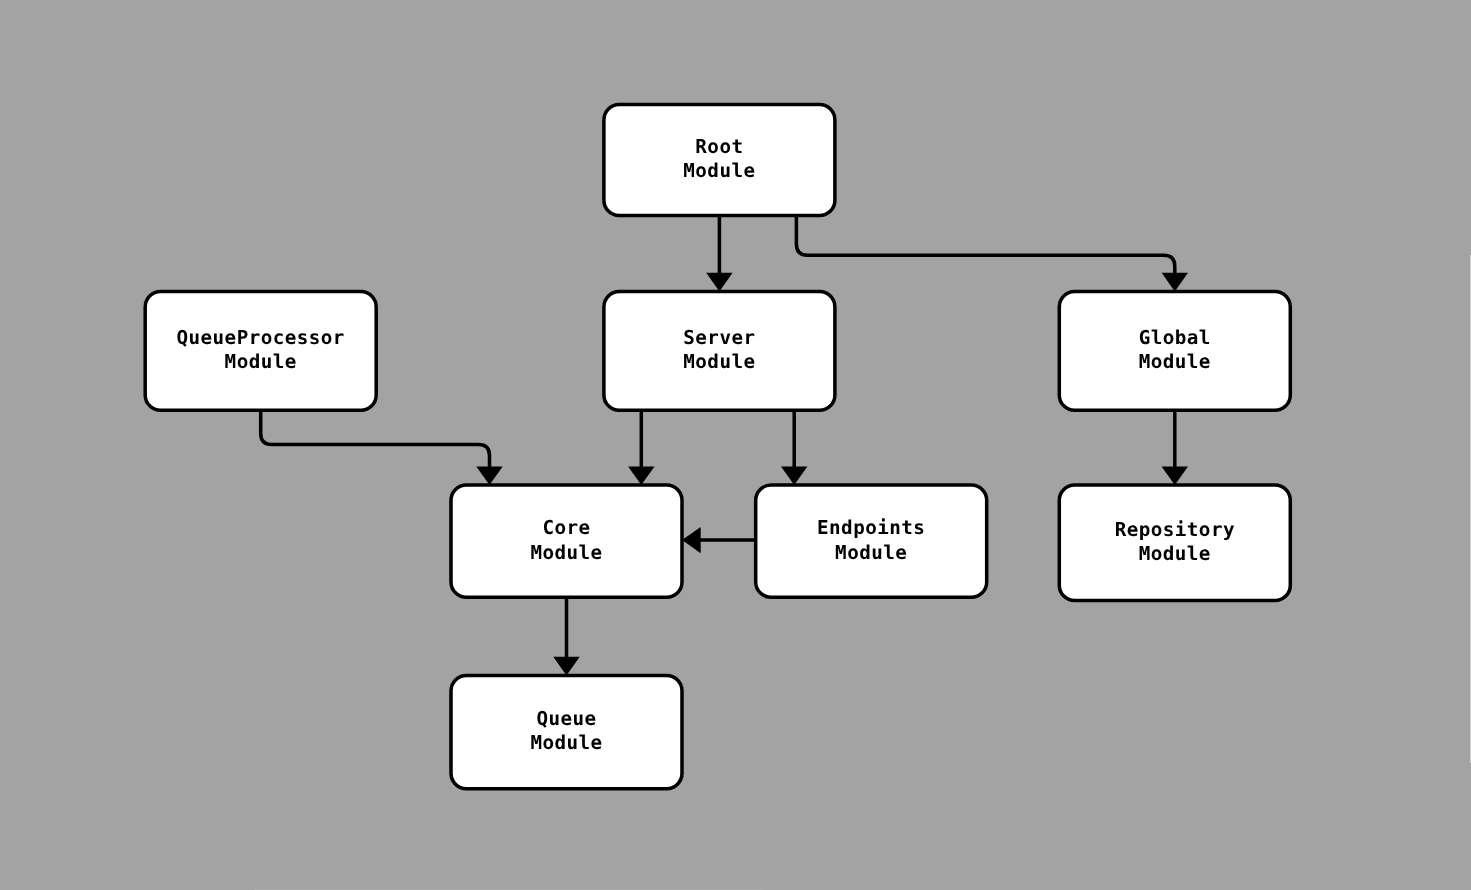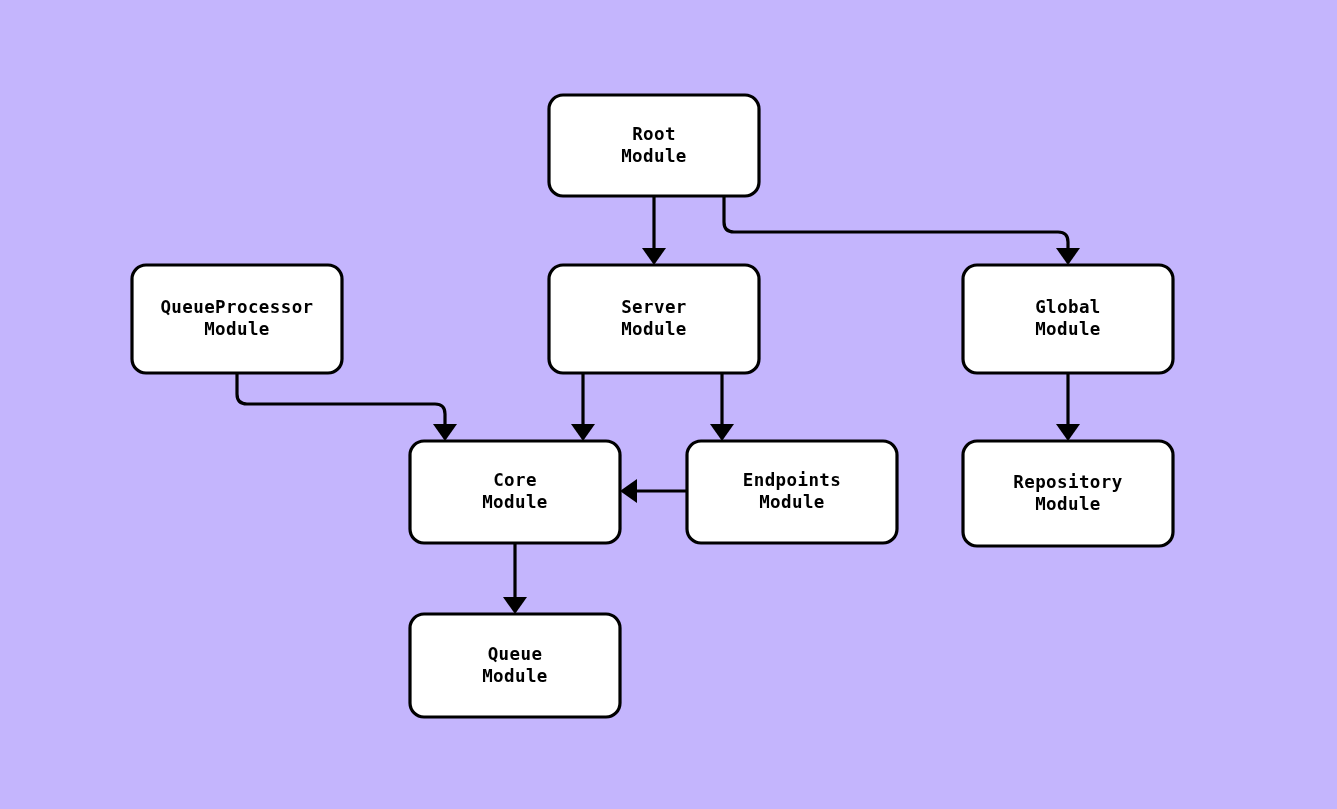--- a/index.html
+++ b/index.html
@@ -11,21 +11,21 @@
   body {
     width: 1337px;
     height: 809px;
     overflow: hidden;
     font-family: "DejaVu Sans Mono", "Liberation Mono", monospace;
   }
   #diagram-root {
     position: relative;
     width: 1337px;
     height: 809px;
-    background: #c4b5fd;
+    background: #a3a3a3;
   }
   svg#diagram-canvas {
     display: block;
     width: 1337px;
     height: 809px;
   }
   .node-box {
     fill: #ffffff;
     stroke: #000000;
     stroke-width: 3.2;

